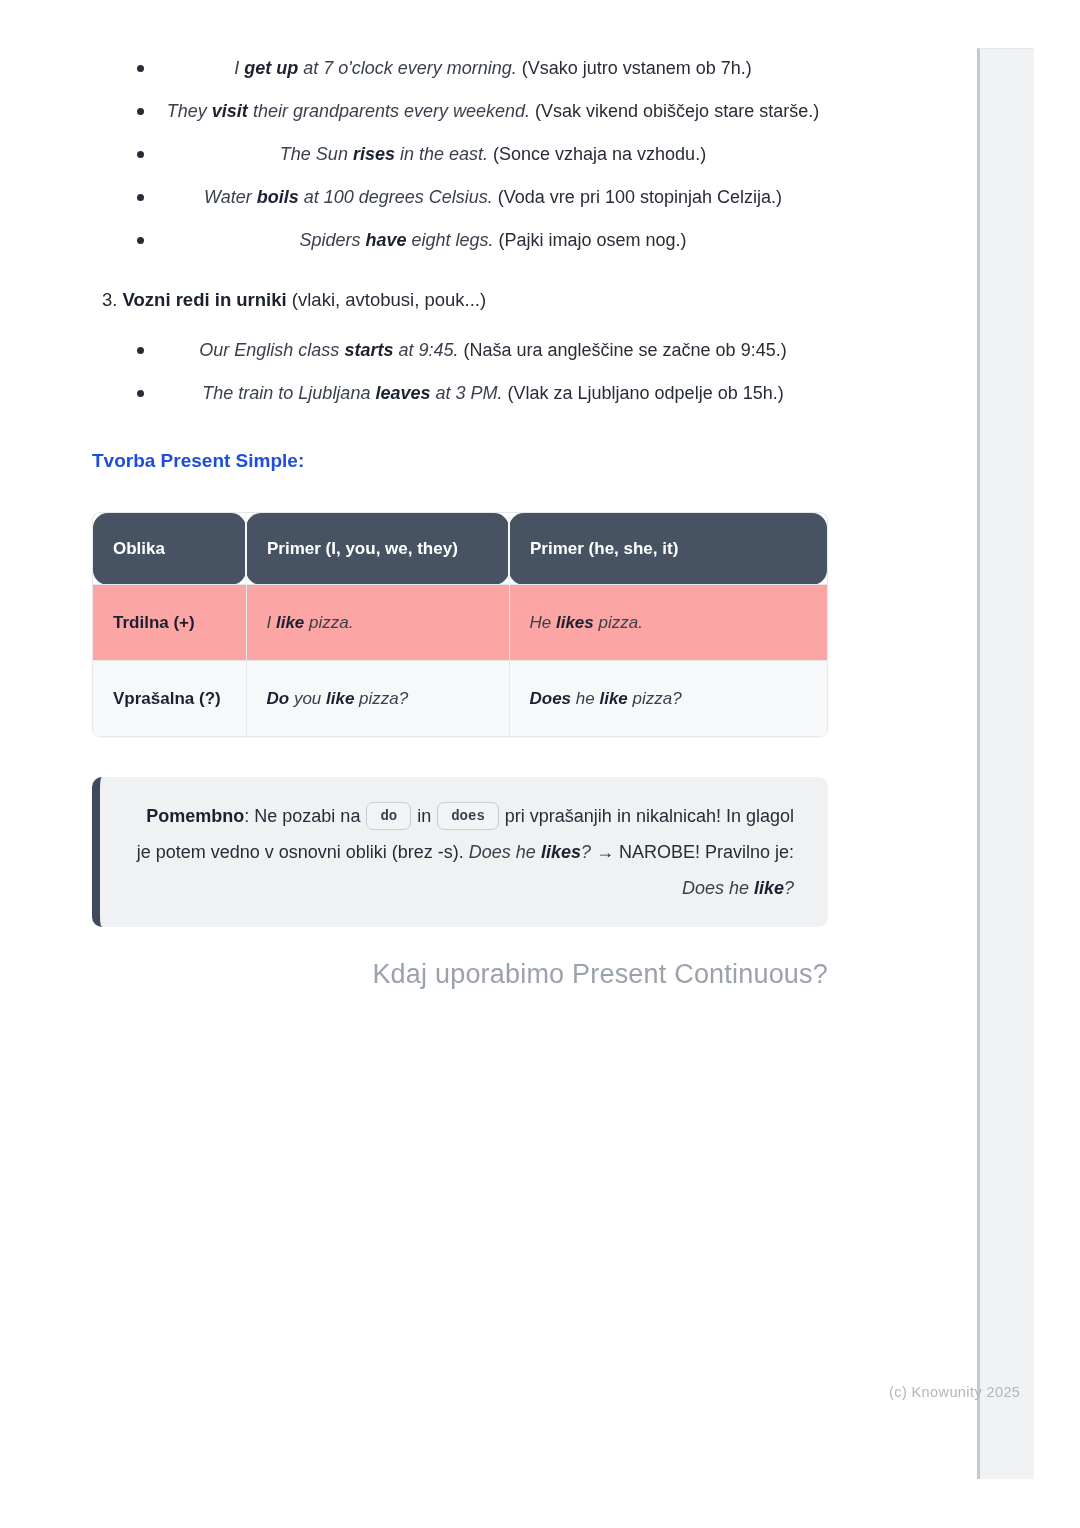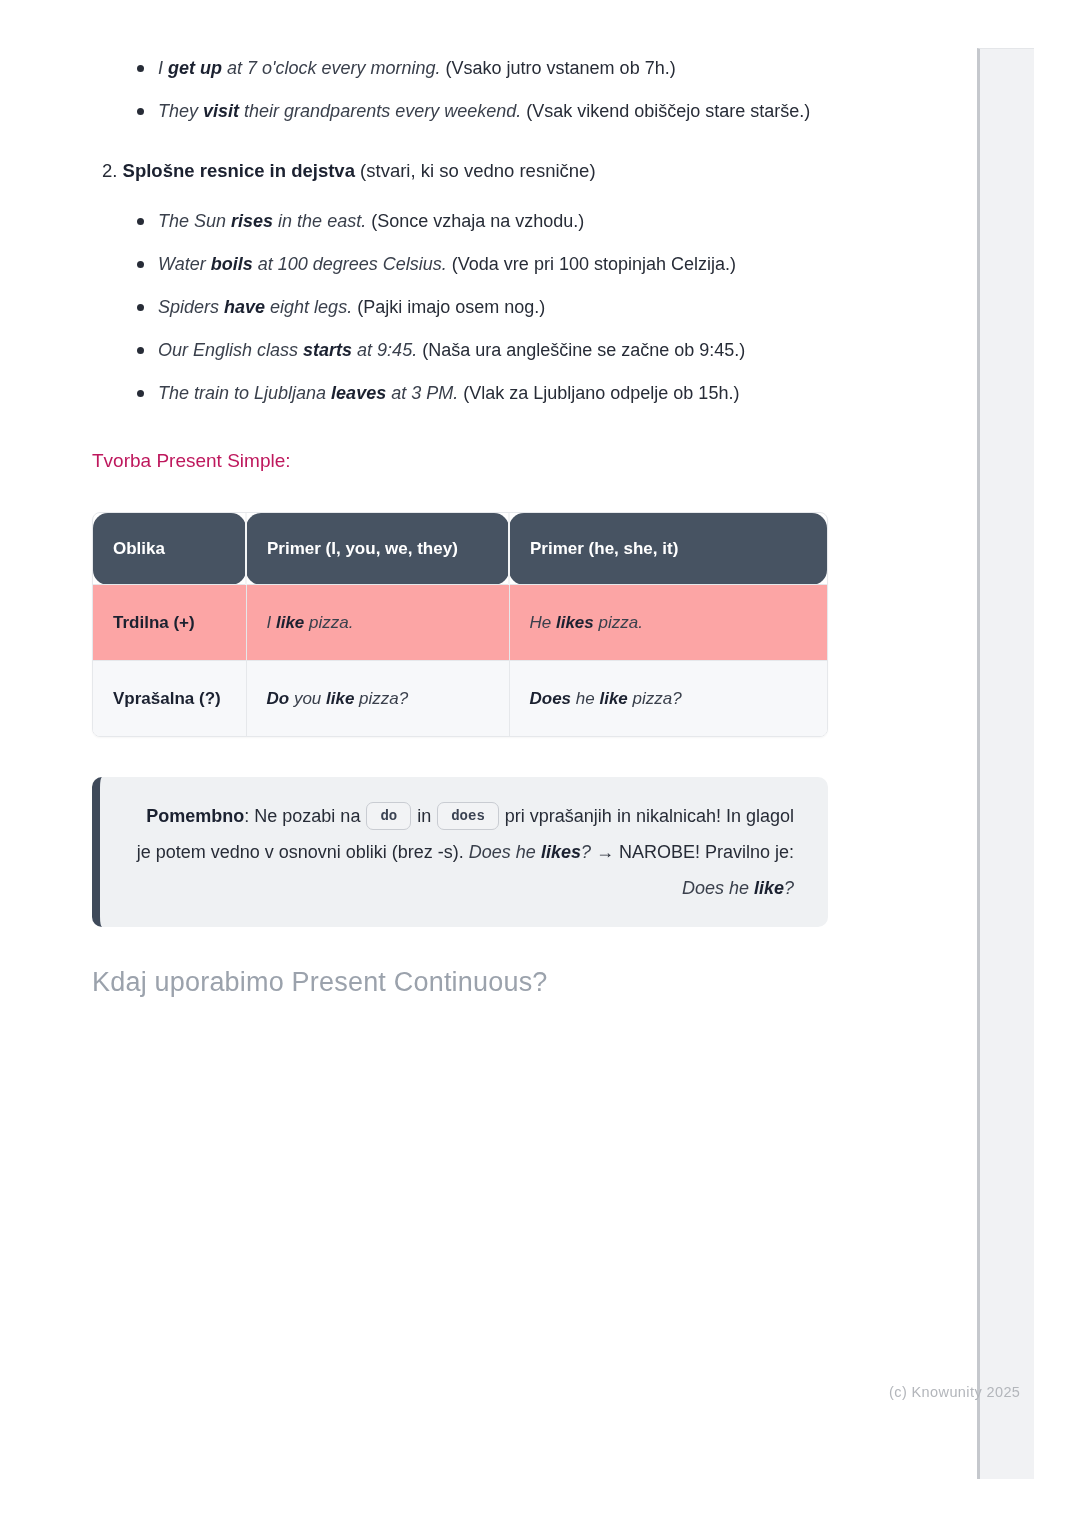--- a/index.html
+++ b/index.html
@@ -35,35 +35,35 @@
     border: 1px solid #c9ccd2;
     border-radius: 7px;
     padding: 3px 13px;
     margin: 0 6px;
     line-height: 20px;
     display: inline-block;
     vertical-align: 2px;
   }
 
   
-  ul.bullets { list-style: none; margin: 0; padding: 0; }
+  ul.bullets { list-style: none; margin: 0; padding: 0; text-align: center; }
   ul.bullets > li { position: relative; padding-left: 66px; margin: 10px 0; }
   ul.bullets > li .dot {
     position: absolute; left: 45px; top: 13px;
     width: 7px; height: 7px; border-radius: 50%;
     background: #272c37;
   }
 
   
   .num-head { margin: 26px 0 18px; padding-left: 10px; font-size: 18.5px; line-height: 33px; }
   .num-head .num    { font-weight: 400; color:#272c37; }
   .num-head .title  { font-weight: 700; color:#1b2130; }
   .num-head .suffix { font-weight: 400; color:#272c37; }
 
-  .bold-para { font-weight: 400; font-size: 19px; color:#be185d; margin: 38px 0 18px 0; line-height: 26px; }
+  .bold-para { font-weight: 700; font-size: 19px; color:#1d4ed8; margin: 38px 0 18px 0; line-height: 26px; }
 
   
   .table-wrap {
     margin-top: 38px;
     border: 1px solid #e6e8eb;
     border-radius: 8px;
     overflow: hidden;
     width: 736px;
     box-shadow: 0 1px 2px rgba(0,0,0,0.04);
   }
@@ -99,23 +99,24 @@
     line-height: 36px;
     color: #272c37;
     text-align: right;
   }
 
   
   h2.section-h2 {
     font-size: 27px;
     font-weight: 500;
     color: #9ba2ac;
-    margin: 38px 0 6px 0;
+    margin: 30px 0 6px 0;
     line-height: 34px;
     letter-spacing: 0.2px;
+    text-align: right;
   }
 
   
   #side-strip {
     position: absolute;
     left: 977px; top: 48px;
     width: 57px; height: 1431px;
     background: #f1f2f4;
     border-left: 3px solid #c5c8cd;
     border-top: 1px solid #e4e6e9;
@@ -135,26 +136,26 @@
 </style>
 </head>
 <body>
 
 <div id="page">
   <div id="content">
       <ul class="bullets">
         <li><span class="dot"></span><span class="seg-i">I </span><span class="seg-bi">get up</span><span class="seg-i"> at 7 o'clock every morning.</span><span class="seg-r"> (Vsako jutro vstanem ob 7h.)</span></li>
         <li><span class="dot"></span><span class="seg-i">They </span><span class="seg-bi">visit</span><span class="seg-i"> their grandparents every weekend.</span><span class="seg-r"> (Vsak vikend obiščejo stare starše.)</span></li>
       </ul>
-      <div class="num-head"><span class="num">2. </span><span class="title">Splošne resnice in dejstva</span><span class="suffix"> (stvari, ki so vedno resnične)</span></div>
       <ul class="bullets">
         <li><span class="dot"></span><span class="seg-i">The Sun </span><span class="seg-bi">rises</span><span class="seg-i"> in the east.</span><span class="seg-r"> (Sonce vzhaja na vzhodu.)</span></li>
         <li><span class="dot"></span><span class="seg-i">Water </span><span class="seg-bi">boils</span><span class="seg-i"> at 100 degrees Celsius.</span><span class="seg-r"> (Voda vre pri 100 stopinjah Celzija.)</span></li>
         <li><span class="dot"></span><span class="seg-i">Spiders </span><span class="seg-bi">have</span><span class="seg-i"> eight legs.</span><span class="seg-r"> (Pajki imajo osem nog.)</span></li>
       </ul>
+      <div class="num-head"><span class="num">3. </span><span class="title">Vozni redi in urniki</span><span class="suffix"> (vlaki, avtobusi, pouk...)</span></div>
       <ul class="bullets">
         <li><span class="dot"></span><span class="seg-i">Our English class </span><span class="seg-bi">starts</span><span class="seg-i"> at 9:45.</span><span class="seg-r"> (Naša ura angleščine se začne ob 9:45.)</span></li>
         <li><span class="dot"></span><span class="seg-i">The train to Ljubljana </span><span class="seg-bi">leaves</span><span class="seg-i"> at 3 PM.</span><span class="seg-r"> (Vlak za Ljubljano odpelje ob 15h.)</span></li>
       </ul>
       <p class="bold-para">Tvorba Present Simple:</p>
       <div class="table-wrap">
         <table class="gtable">
           <colgroup>
             <col style="width: 153px;">
             <col style="width: 263px;">

